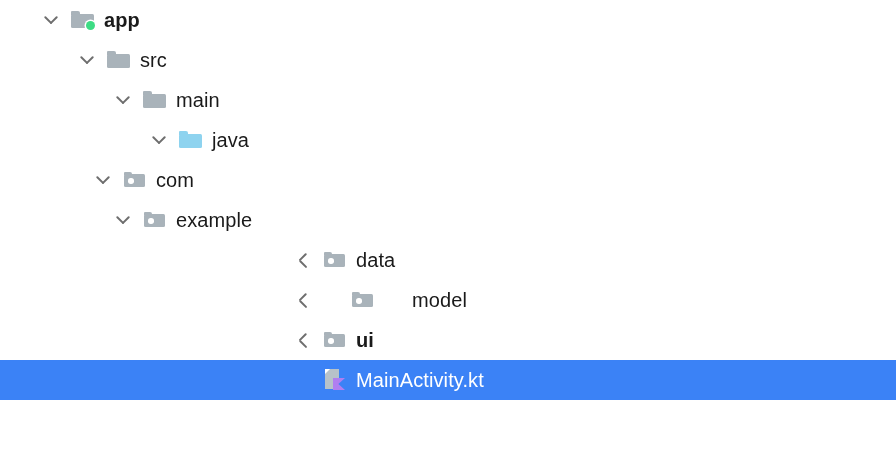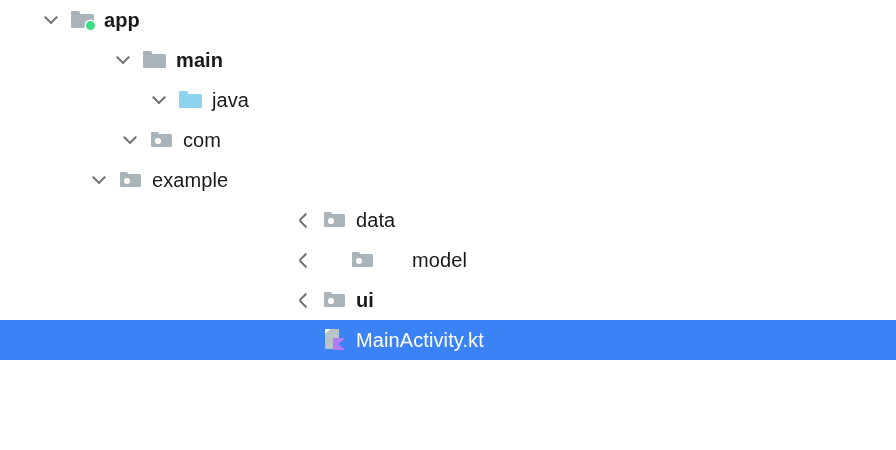--- a/index.html
+++ b/index.html
@@ -181,55 +181,66 @@
         <i class="a"></i>
         <i class="b"></i>
       </span>
       <span class="icon folder">
         <span class="tab"></span>
         <span class="body"></span>
         <span class="badge-green"></span>
       </span>
       <span class="label bold">app</span>
     </div>
-    <div class="row" style="padding-left: 112px; font-weight: bold;">
+    <div class="row" style="padding-left: 76px;">
       <span class="twisty down">
         <i class="a"></i>
         <i class="b"></i>
       </span>
       <span class="icon folder">
         <span class="tab"></span>
         <span class="body"></span>
       </span>
+      <span class="label">src</span>
+    </div>
+    <div class="row" style="padding-left: 112px;">
+      <span class="twisty down">
+        <i class="a"></i>
+        <i class="b"></i>
+      </span>
+      <span class="icon folder">
+        <span class="tab"></span>
+        <span class="body"></span>
+      </span>
       <span class="label">main</span>
     </div>
     <div class="row" style="padding-left: 148px;">
       <span class="twisty down">
         <i class="a"></i>
         <i class="b"></i>
       </span>
       <span class="icon folder blue">
         <span class="tab"></span>
         <span class="body"></span>
       </span>
       <span class="label">java</span>
     </div>
-    <div class="row" style="padding-left: 119px;">
+    <div class="row" style="padding-left: 92px;">
       <span class="twisty down">
         <i class="a"></i>
         <i class="b"></i>
       </span>
       <span class="icon pkg">
         <span class="tab"></span>
         <span class="body"></span>
         <span class="dot"></span>
       </span>
       <span class="label">com</span>
     </div>
-    <div class="row" style="padding-left: 88px;">
+    <div class="row" style="padding-left: 112px;">
       <span class="twisty down">
         <i class="a"></i>
         <i class="b"></i>
       </span>
       <span class="icon pkg">
         <span class="tab"></span>
         <span class="body"></span>
         <span class="dot"></span>
       </span>
       <span class="label">example</span>

